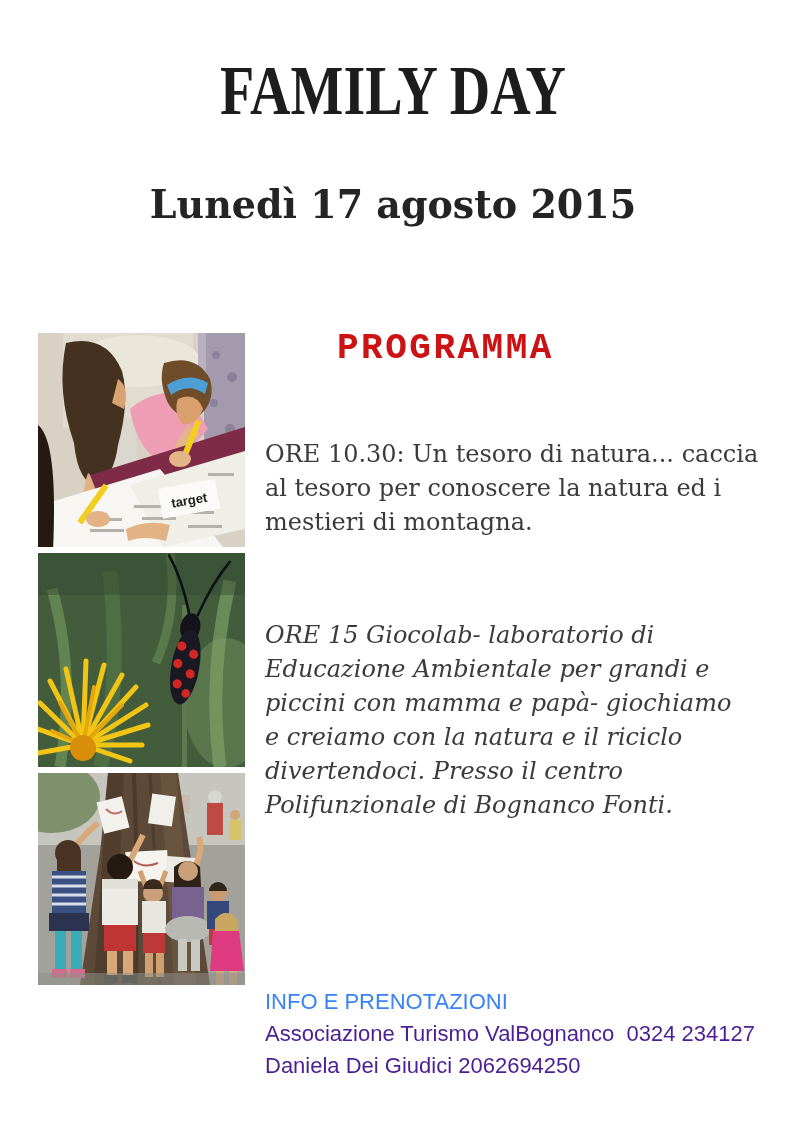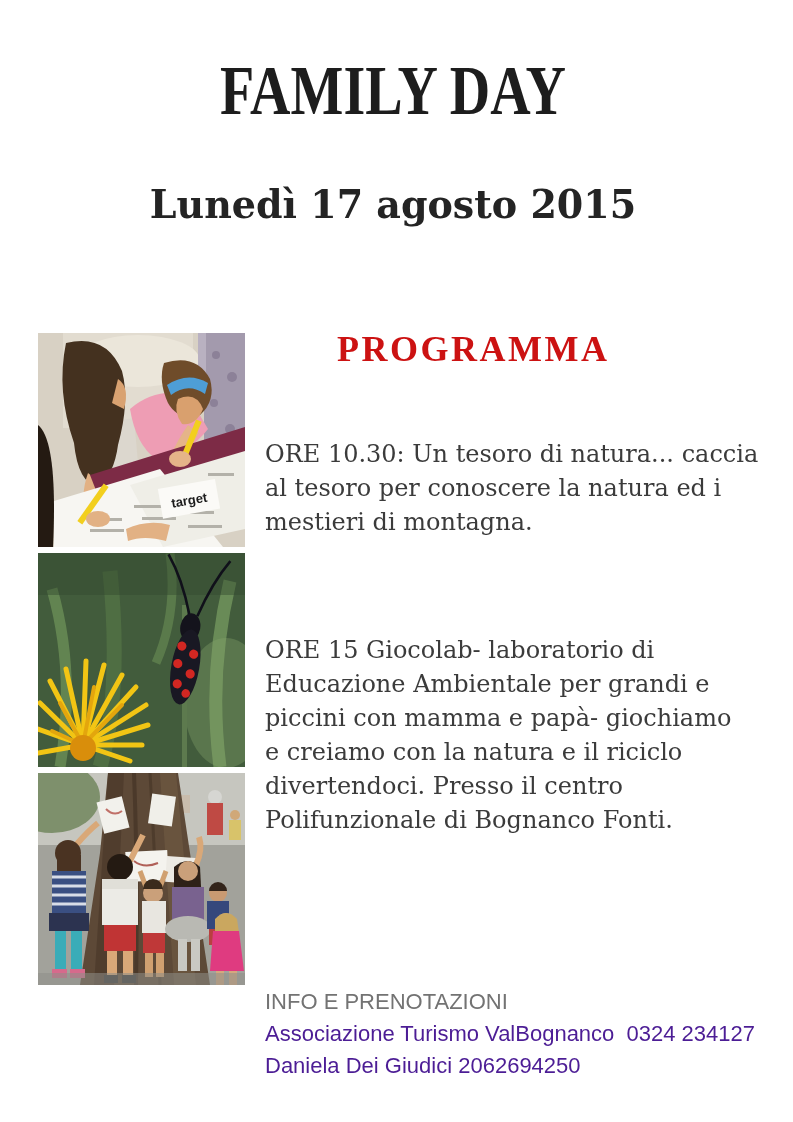--- a/index.html
+++ b/index.html
@@ -30,40 +30,40 @@
   .photo{
     position:absolute;left:38px;width:207px;margin:0;padding:0;
     overflow:hidden;
   }
   .photo svg{display:block;width:100%;height:100%;}
   .photo1{top:333px;height:214px;}
   .photo2{top:553px;height:214px;}
   .photo3{top:773px;height:212px;}
   .programma{
     position:absolute;left:337px;top:331px;
-    font-family:Liberation Serif, serif;
+    font-family:Liberation Mono, monospace;
     font-weight:700;font-size:36px;line-height:1;
     letter-spacing:2.5px;
     color:#cc1212;
   }
   .para{
     position:absolute;left:265px;width:525px;
     font-family:"DejaVu Serif",serif;
     font-weight:400;font-size:24px;line-height:34px;
     color:#3b3b3b;
     white-space:pre-line;
   }
   .para1{top:437px;}
-  .para2{top:633px;}
+  .para2{top:618px;font-style:italic;}
   .info{
     position:absolute;left:265px;top:986px;width:520px;
     font-family:"Liberation Sans",sans-serif;
     font-size:22px;line-height:32px;
   }
-  .info-heading{color:#737373;}
+  .info-heading{color:#3b82f6;}
   .info-line{color:#4c1d95;white-space:pre-wrap;}
 </style>
 </head>
 <body>
 
 <div class="page">
 
   <h1 class="title">FAMILY DAY</h1>
 
   <div class="subtitle">Lunedì 17 agosto 2015</div>

